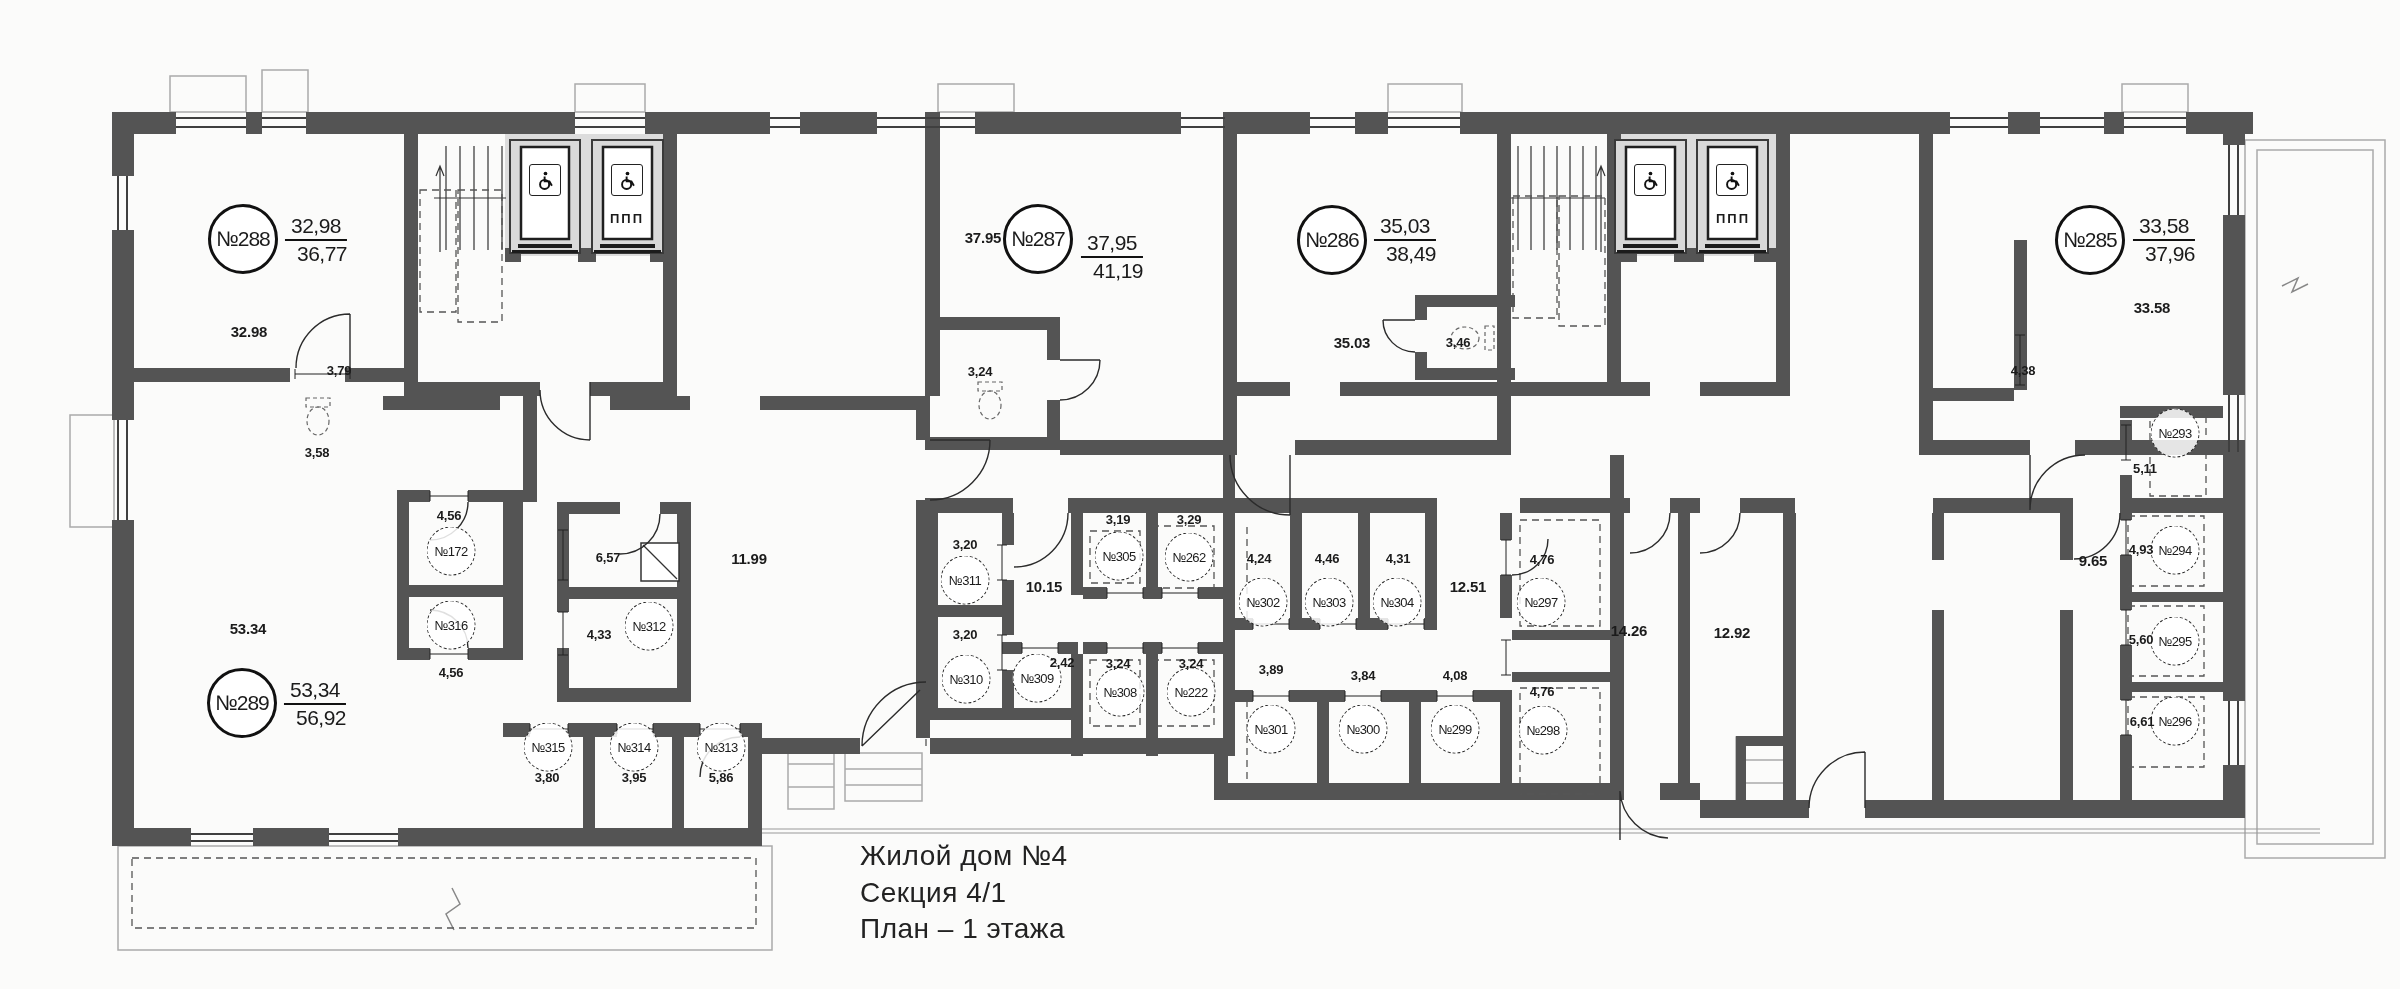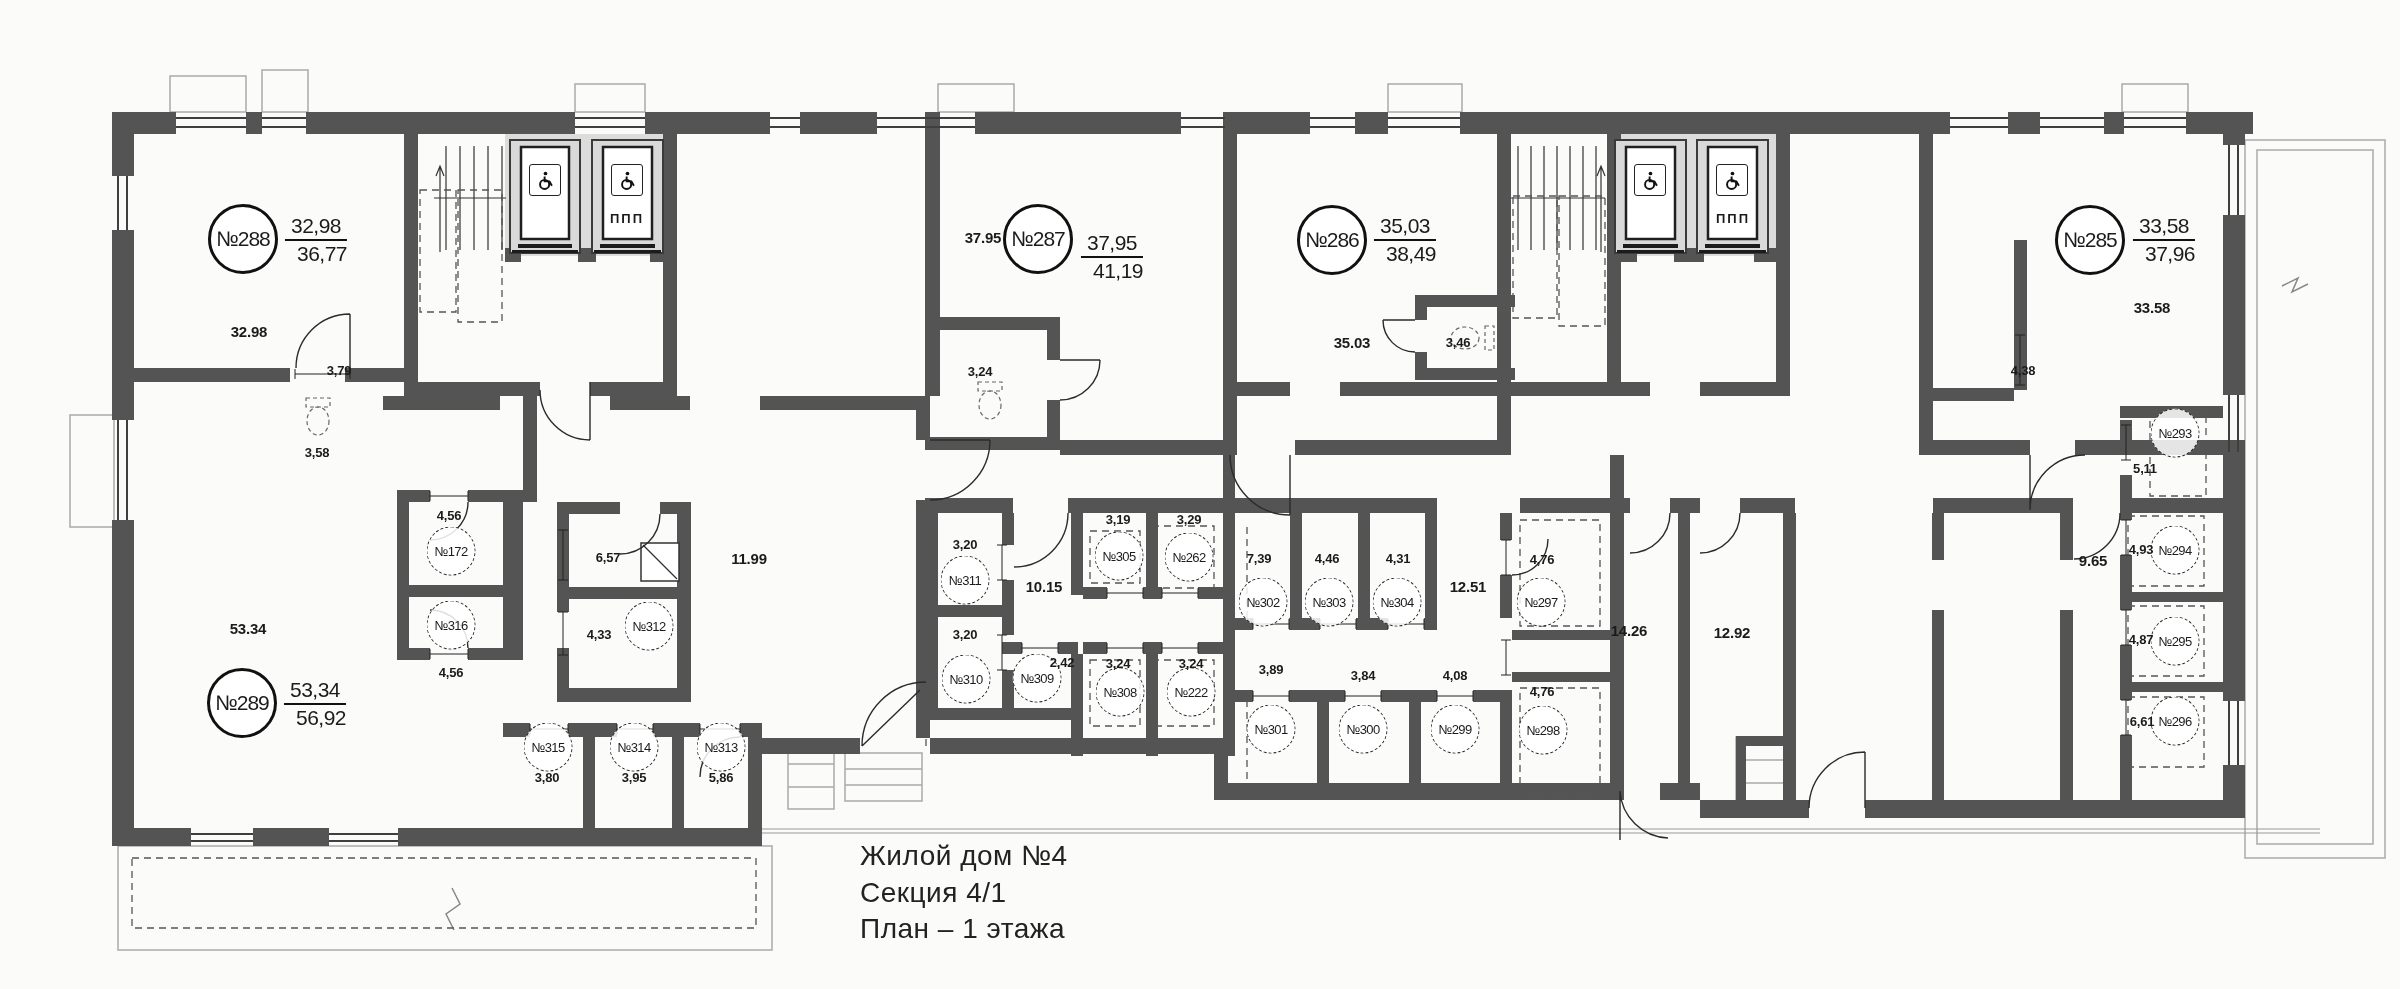--- a/index.html
+++ b/index.html
@@ -281,41 +281,41 @@
   <div class="dim dim-lg lbl" style="left:248px;top:628px">53.34</div>
   <div class="dim dim-lg lbl" style="left:749px;top:558px">11.99</div>
   <div class="dim lbl" style="left:965px;top:544px">3,20</div>
   <div class="dim lbl" style="left:965px;top:634px">3,20</div>
   <div class="dim dim-lg lbl" style="left:1044px;top:586px">10.15</div>
   <div class="dim lbl" style="left:1062px;top:662px">2,42</div>
   <div class="dim lbl" style="left:1118px;top:519px">3,19</div>
   <div class="dim lbl" style="left:1189px;top:519px">3,29</div>
   <div class="dim lbl" style="left:1118px;top:663px">3,24</div>
   <div class="dim lbl" style="left:1191px;top:663px">3,24</div>
-  <div class="dim lbl" style="left:1259px;top:558px">7,39</div>
+  <div class="dim lbl" style="left:1259px;top:558px">4,24</div>
   <div class="dim lbl" style="left:1327px;top:558px">4,46</div>
   <div class="dim lbl" style="left:1398px;top:558px">4,31</div>
   <div class="dim dim-lg lbl" style="left:1468px;top:586px">12.51</div>
   <div class="dim lbl" style="left:1542px;top:559px">4,76</div>
   <div class="dim lbl" style="left:1271px;top:669px">3,89</div>
   <div class="dim lbl" style="left:1363px;top:675px">3,84</div>
   <div class="dim lbl" style="left:1455px;top:675px">4,08</div>
   <div class="dim lbl" style="left:1542px;top:691px">4,76</div>
   <div class="dim dim-lg lbl" style="left:1629px;top:630px">14.26</div>
   <div class="dim dim-lg lbl" style="left:1732px;top:632px">12.92</div>
   <div class="dim dim-lg lbl" style="left:983px;top:237px">37.95</div>
   <div class="dim lbl" style="left:980px;top:371px">3,24</div>
   <div class="dim dim-lg lbl" style="left:1352px;top:342px">35.03</div>
   <div class="dim lbl" style="left:1458px;top:342px">3,46</div>
   <div class="dim dim-lg lbl" style="left:2152px;top:307px">33.58</div>
   <div class="dim lbl" style="left:2023px;top:370px">4,38</div>
   <div class="dim lbl" style="left:2145px;top:468px">5,11</div>
   <div class="dim dim-lg lbl" style="left:2093px;top:560px">9.65</div>
   <div class="dim lbl" style="left:2141px;top:549px">4,93</div>
-  <div class="dim lbl" style="left:2141px;top:639px">4,87</div>
+  <div class="dim lbl" style="left:2141px;top:639px">5,60</div>
   <div class="dim lbl" style="left:2142px;top:721px">6,61</div>
 
   <div class="elv lbl" style="left:545px;top:180px">
     <svg width="21" height="21" viewBox="0 0 24 24" fill="none" stroke="#111" stroke-width="2.2">
       <circle cx="12" cy="4" r="2.1" fill="#111" stroke="none"></circle>
       <path d="M11 7.5V13h5.5l2.8 5"></path>
         <circle cx="11" cy="16.5" r="5.2"></circle>
     </svg>
   </div>
   <div class="elv lbl" style="left:627px;top:180px">

